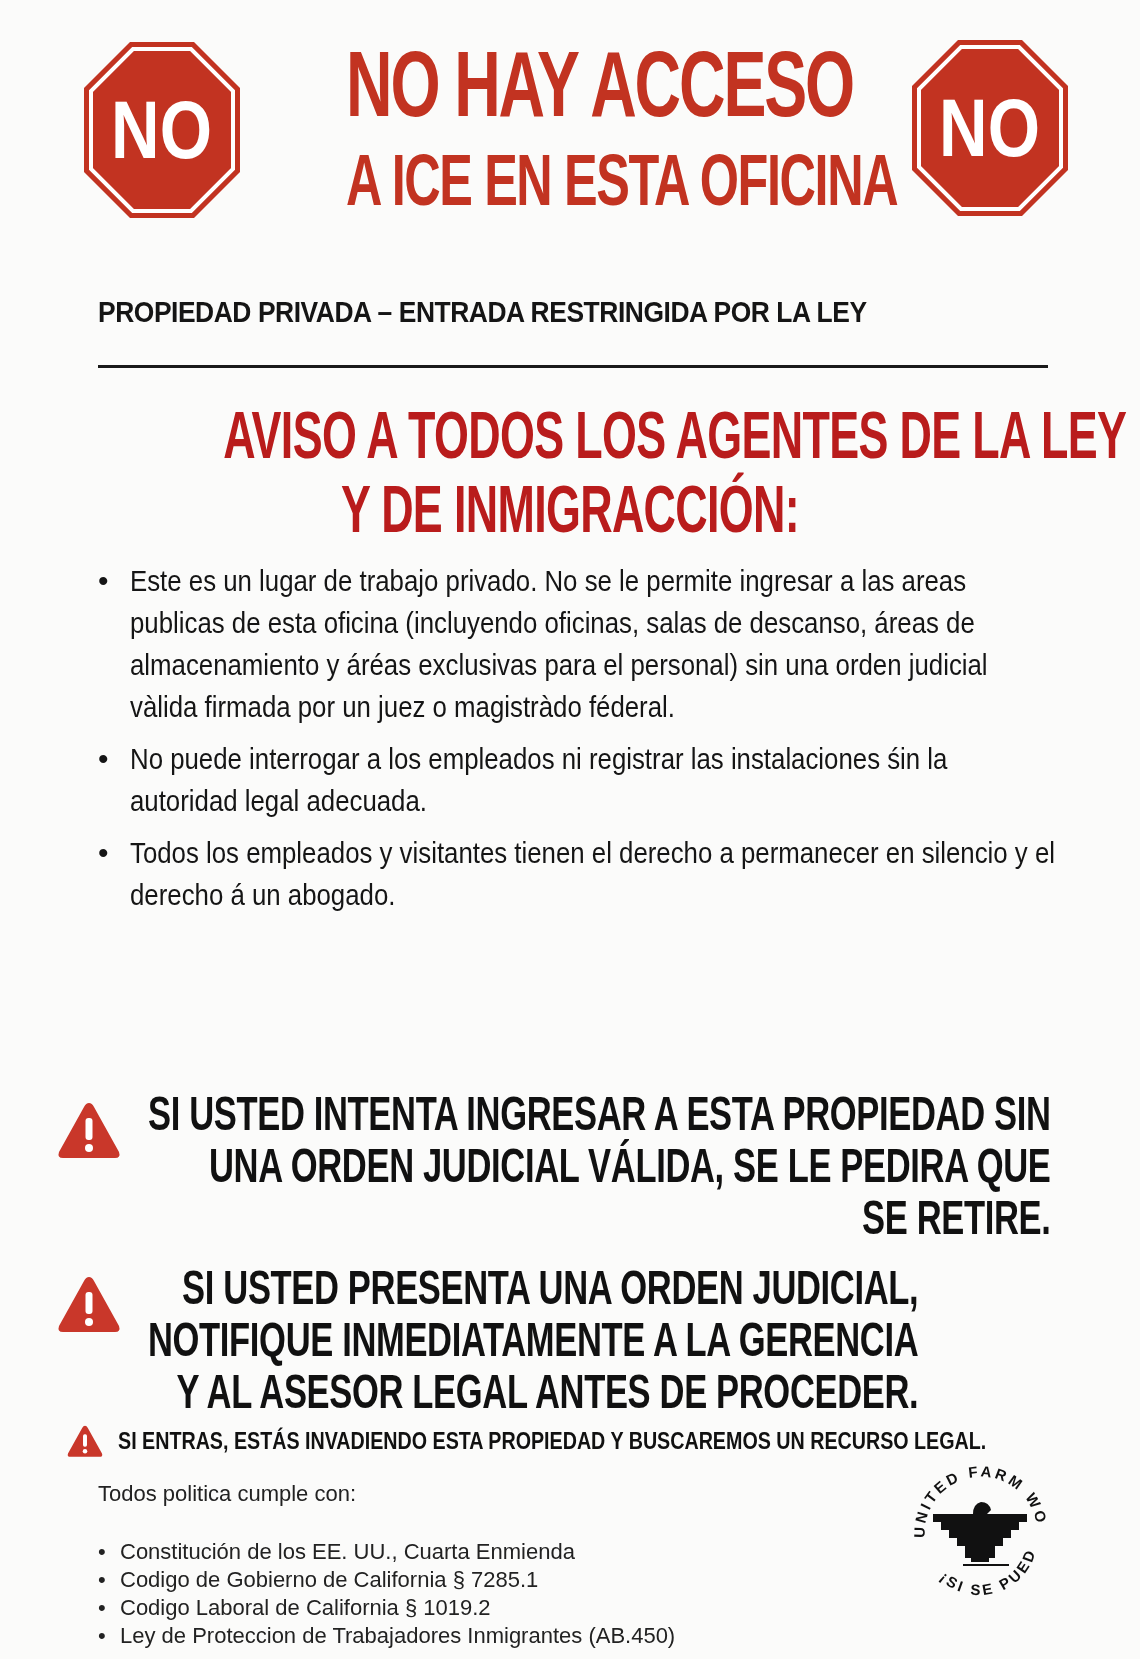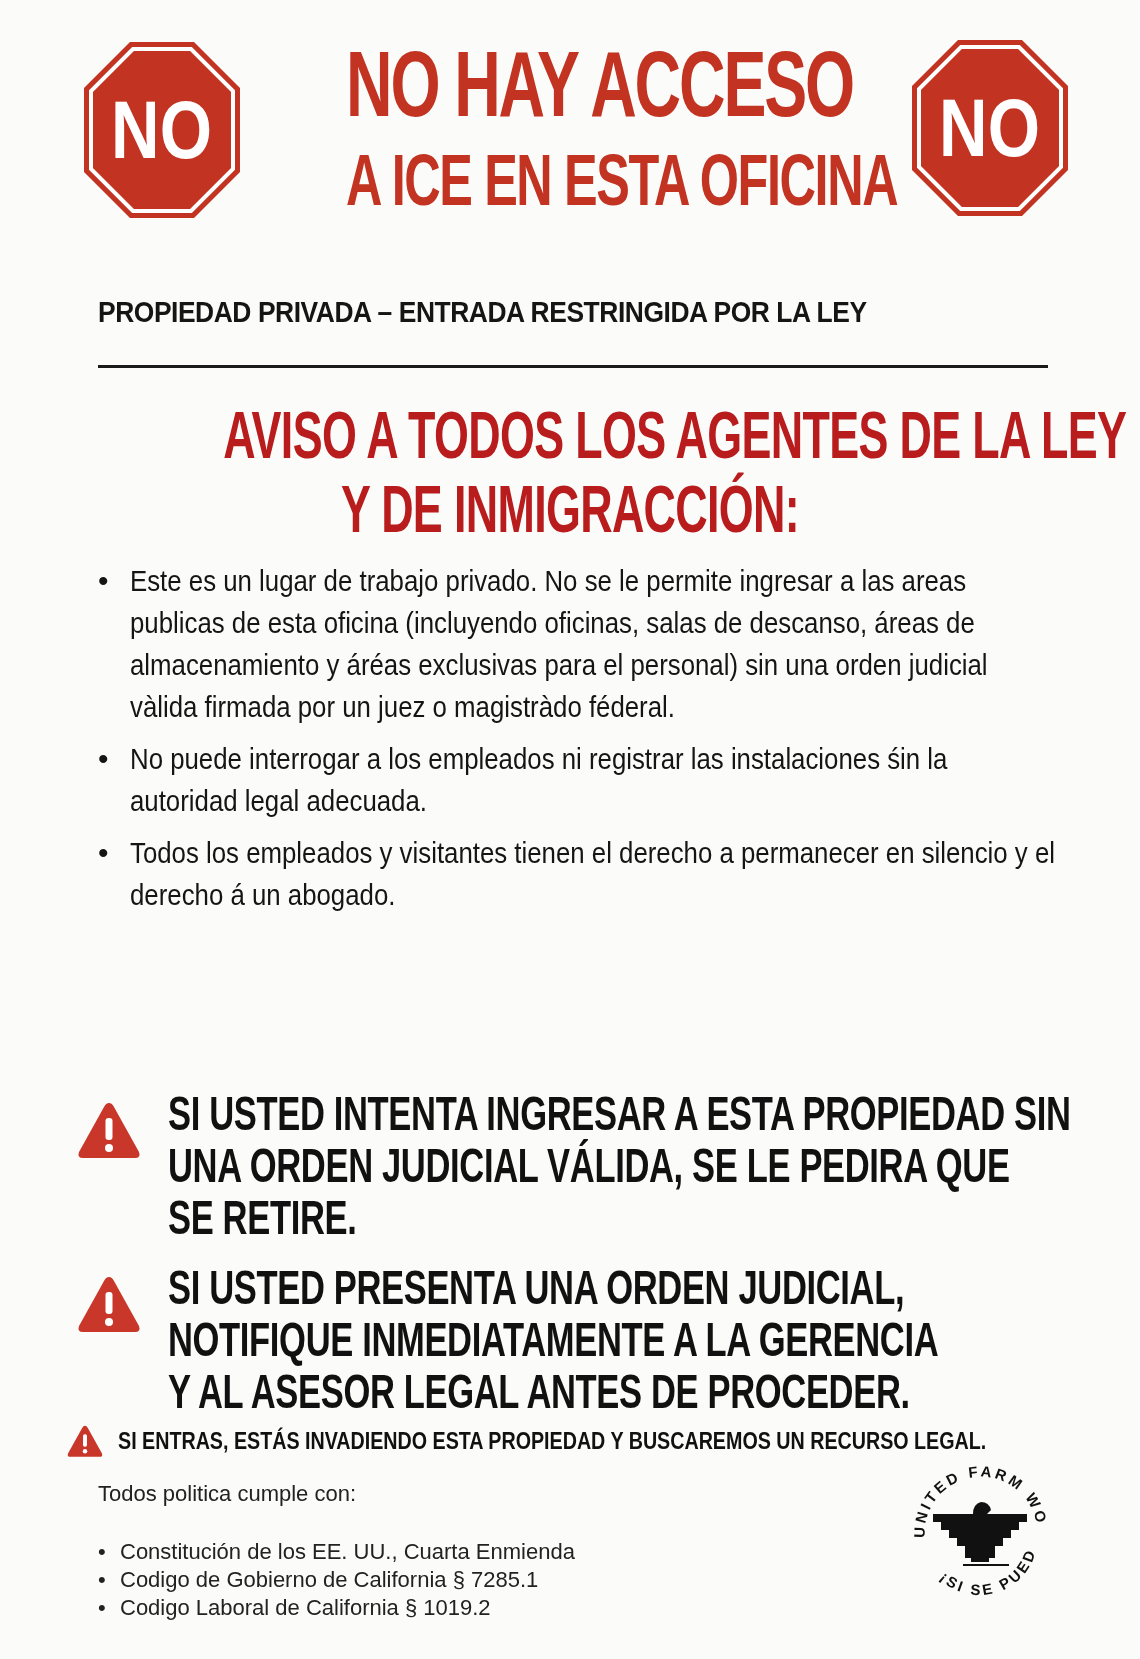--- a/index.html
+++ b/index.html
@@ -20,21 +20,21 @@
 
   .notice { position: absolute; left: 60px; top: 398px; width: 1020px; text-align: center; color: #b91c1c; font-weight: bold; }
   .notice-line { display: block; font-size: 66px; line-height: 74px; transform: scaleX(0.68); transform-origin: center; white-space: nowrap; letter-spacing: -1px; }
 
   .bullets { position: absolute; left: 98px; top: 560px; width: 960px; list-style: none; }
   .bullets li { position: relative; padding-left: 32px; font-size: 30px; line-height: 42px; margin-bottom: 10px; color: #151515; }
   .bullets li::before { content: "•"; position: absolute; left: 0; top: 0; font-size: 30px; }
   .bullets li .t { display: inline-block; transform: scaleX(0.86); transform-origin: left; width: 116%; }
   .bullets .em { font-weight: bold; font-style: italic; }
 
-  .warning { position: absolute; left: 76px; width: 1000px; display: flex; align-items: flex-start; }
+  .warning { position: absolute; left: 56px; width: 1000px; display: flex; align-items: flex-start; text-align: right; }
   .warning .wicon { width: 66px; height: 60px; margin-top: 12px; flex: 0 0 66px; }
   .warning .wtext { margin-left: 26px; font-weight: bold; font-size: 48px; line-height: 52px; color: #111; white-space: nowrap; }
   .warning .wtext span { display: block; transform: scaleX(0.72); transform-origin: left; letter-spacing: -0.5px; }
   .warn-1 { top: 1088px; }
   .warn-2 { top: 1262px; }
 
   .small-warn { position: absolute; left: 66px; top: 1424px; display: flex; align-items: center; }
   .small-warn .wicon { width: 38px; height: 34px; }
   .small-warn .stext { margin-left: 14px; font-weight: bold; font-size: 24px; white-space: nowrap; transform: scaleX(0.82); transform-origin: left; color: #111; }
 
@@ -118,20 +118,21 @@
   </svg>
   <div class="stext">SI ENTRAS, ESTÁS INVADIENDO ESTA PROPIEDAD Y BUSCAREMOS UN RECURSO LEGAL.</div>
 </div>
 
 <div class="compliance">
   <div class="intro">Todos politica cumple con:</div>
   <ul>
     <li>Constitución de los EE. UU., Cuarta Enmienda</li>
     <li>Codigo de Gobierno de California § 7285.1</li>
     <li>Codigo Laboral de California § 1019.2</li>
+    <li>Ley de Proteccion de Trabajadores Inmigrantes (AB.450)</li>
   </ul>
 </div>
 
 <div class="ufw-logo">
   <svg viewBox="0 0 150 150" width="150" height="150">
     <defs>
       <path id="arcTop" d="M 20 80 A 56 56 0 0 1 132 70"></path>
       <path id="arcBot" d="M 18 92 A 58 58 0 0 0 130 96"></path>
     </defs>
     <text font-family="Liberation Sans, sans-serif" font-weight="bold" font-size="15" fill="#111" letter-spacing="3">

